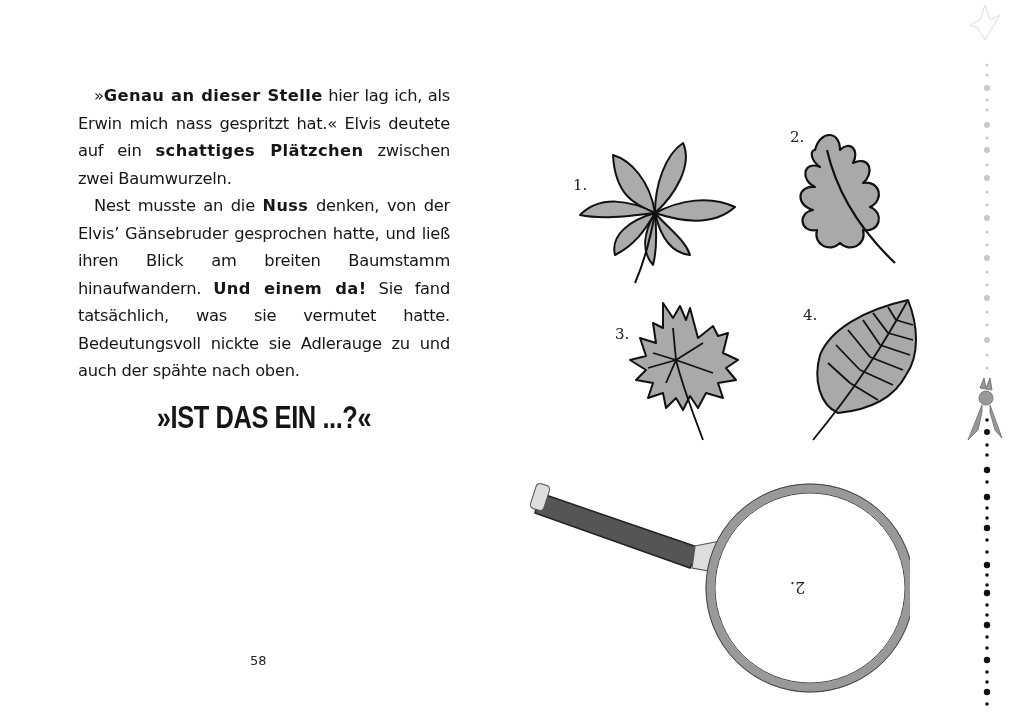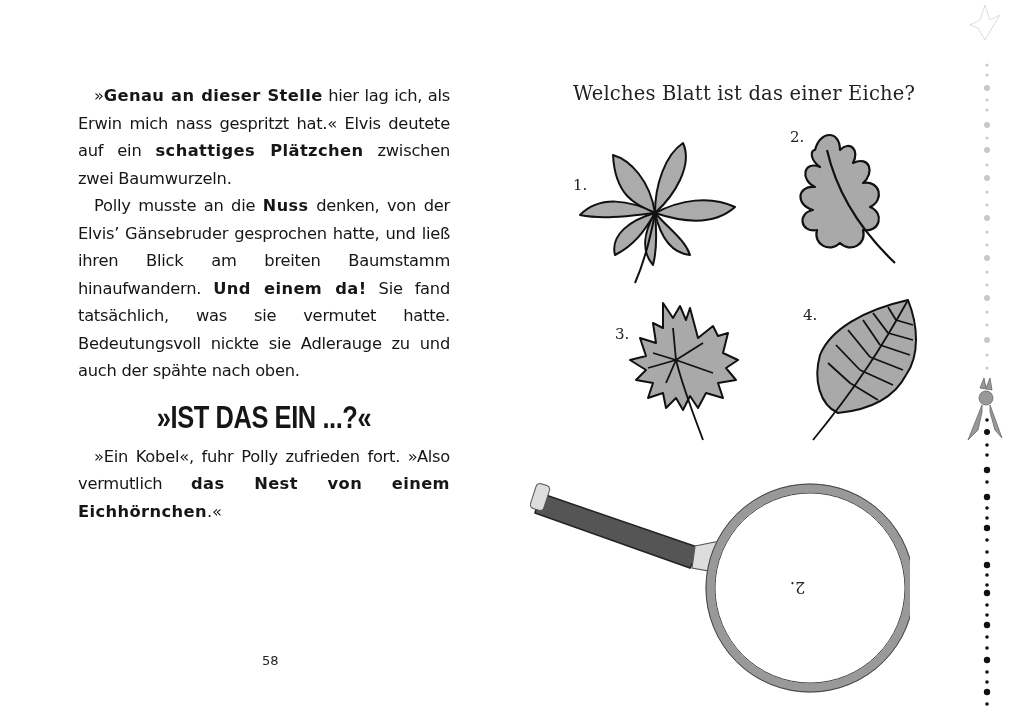--- a/index.html
+++ b/index.html
@@ -20,21 +20,20 @@
   .hl { font-family: "DejaVu Sans", sans-serif; font-weight: bold; letter-spacing: 0.4px; }
   .big { font-size: 16px; letter-spacing: 0.5px; }
   .heading {
     display: block; text-align: center; font-family: "Liberation Sans", sans-serif; font-weight: bold;
     font-size: 31px; line-height: 42px; margin: 12px 0 4px 0; letter-spacing: -0.5px;
     transform: scaleX(0.82); transform-origin: center;
   }
   .page-number {
     position: absolute; left: 250px; top: 653px; font-size: 13px; color: #222;
     font-family: "DejaVu Sans", sans-serif;
-    margin-left: 12px;
   }
   .page-right { position: absolute; left: 510px; top: 0; width: 510px; height: 721px; }
   .question {
     position: absolute; left: 63px; top: 82px; font-family: "DejaVu Serif", serif;
     font-size: 19.5px; color: #222; letter-spacing: 0.2px;
   }
   .leaf-label {
     position: absolute; font-family: "DejaVu Serif", serif; font-size: 15px; color: #222;
   }
   .leaf { position: absolute; }
@@ -47,32 +46,28 @@
 </style>
 </head>
 <body>
 
 <div class="page-left">
   <div class="text-block">
     <p class="indent">
       <span>»</span><span class="hl">Genau an dieser Stelle</span><span> hier lag ich, als Erwin mich nass gespritzt hat.« Elvis deutete auf ein </span><span class="hl">schattiges Plätzchen</span><span> zwischen zwei Baumwurzeln.</span>
     </p>
     <p class="indent">
-      <span>Polly musste an die </span><span class="hl big">Nuss</span><span> denken, von der Elvis’ Gänsebruder gesprochen hatte, und ließ ihren Blick am breiten Baumstamm hinaufwandern. </span><span class="hl">Und einem da!</span><span> Sie fand tatsächlich, was sie vermutet hatte. Bedeutungsvoll nickte sie Adlerauge zu und auch der spähte nach oben.</span>
+      <span>Nest musste an die </span><span class="hl big">Nuss</span><span> denken, von der Elvis’ Gänsebruder gesprochen hatte, und ließ ihren Blick am breiten Baumstamm hinaufwandern. </span><span class="hl">Und einem da!</span><span> Sie fand tatsächlich, was sie vermutet hatte. Bedeutungsvoll nickte sie Adlerauge zu und auch der spähte nach oben.</span>
     </p>
     <span class="heading">»IST DAS EIN ...?«</span>
-    <p class="indent">
-      <span>»Ein Kobel«, fuhr Polly zufrieden fort. »Also vermutlich </span><span class="hl">das Nest von einem Eichhörnchen</span><span>.«</span>
-    </p>
   </div>
   <div class="page-number">58</div>
 </div>
 
 <div class="page-right">
-  <div class="question">Welches Blatt ist das einer Eiche?</div>
 
   <div class="leaf-label" style="left:63px;top:176px;">1.</div>
   <svg class="leaf" style="left:65px;top:135px;" width="180" height="150" viewBox="0 0 180 150">
     <g fill="#ababab" stroke="#111" stroke-width="2" stroke-linejoin="round">
       <path d="M80,78 C60,70 40,60 38,20 C55,25 75,45 80,78 Z"></path>
       <path d="M80,78 C80,50 90,20 108,8 C118,30 100,60 80,78 Z"></path>
       <path d="M80,78 C105,65 135,60 160,72 C140,90 110,88 80,78 Z"></path>
       <path d="M80,78 C60,80 30,85 5,80 C25,60 55,65 80,78 Z"></path>
       <path d="M80,78 C70,95 60,110 40,120 C35,100 55,85 80,78 Z"></path>
       <path d="M80,78 C95,95 110,105 115,120 C95,118 85,100 80,78 Z"></path>

